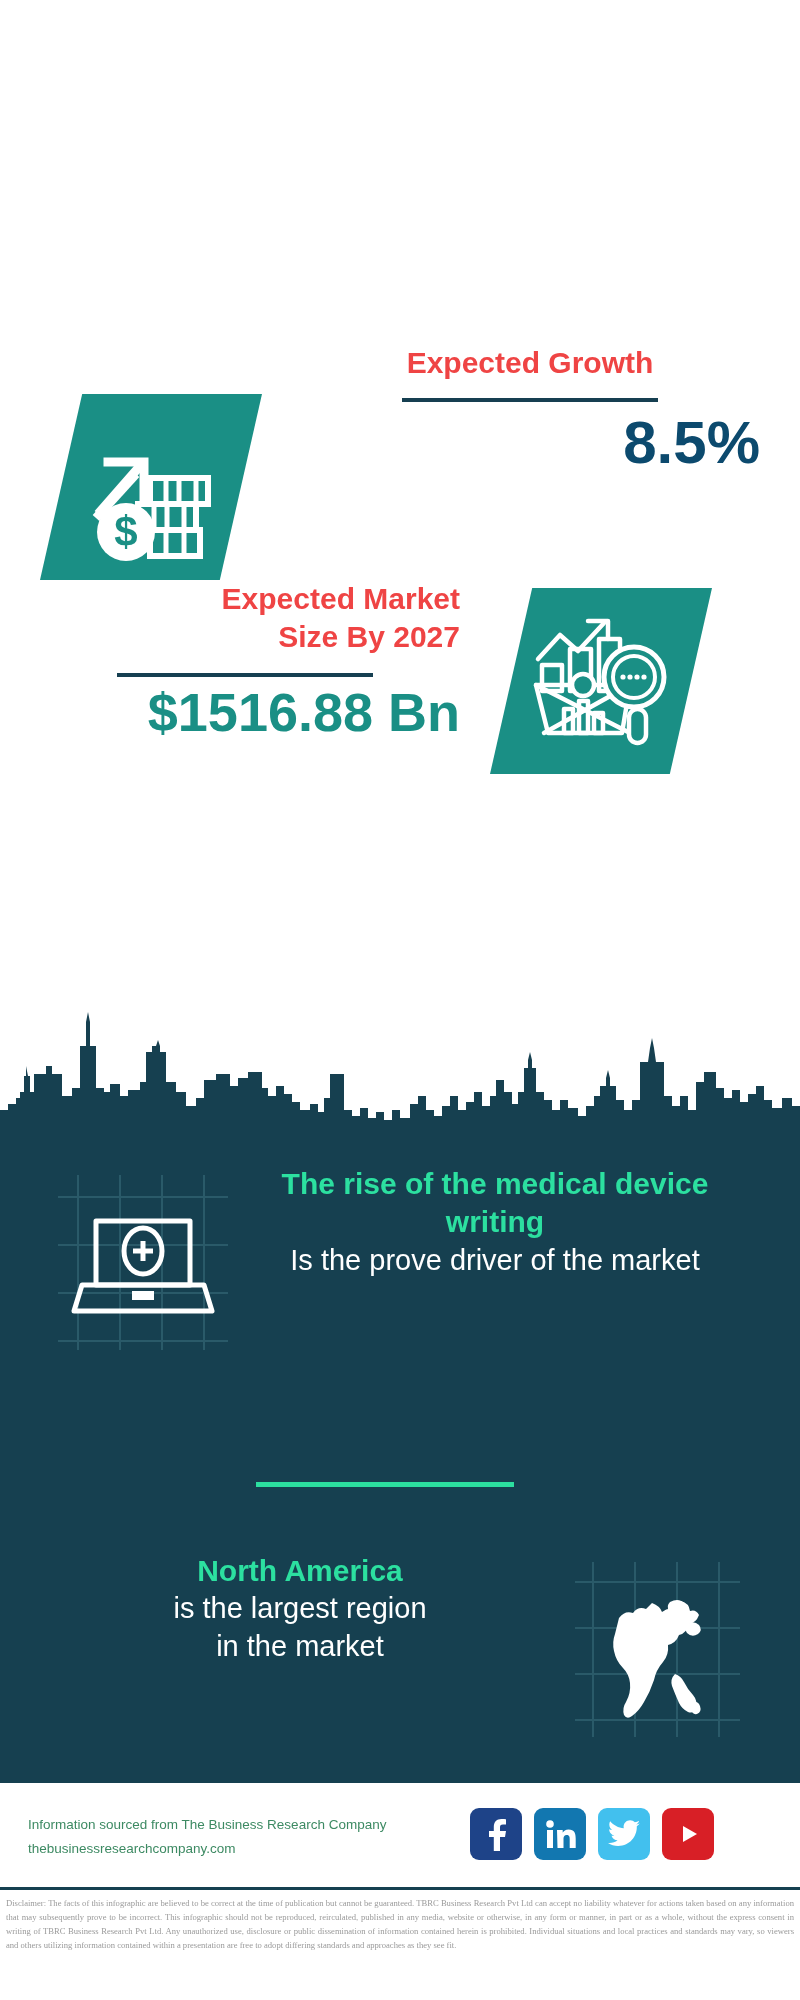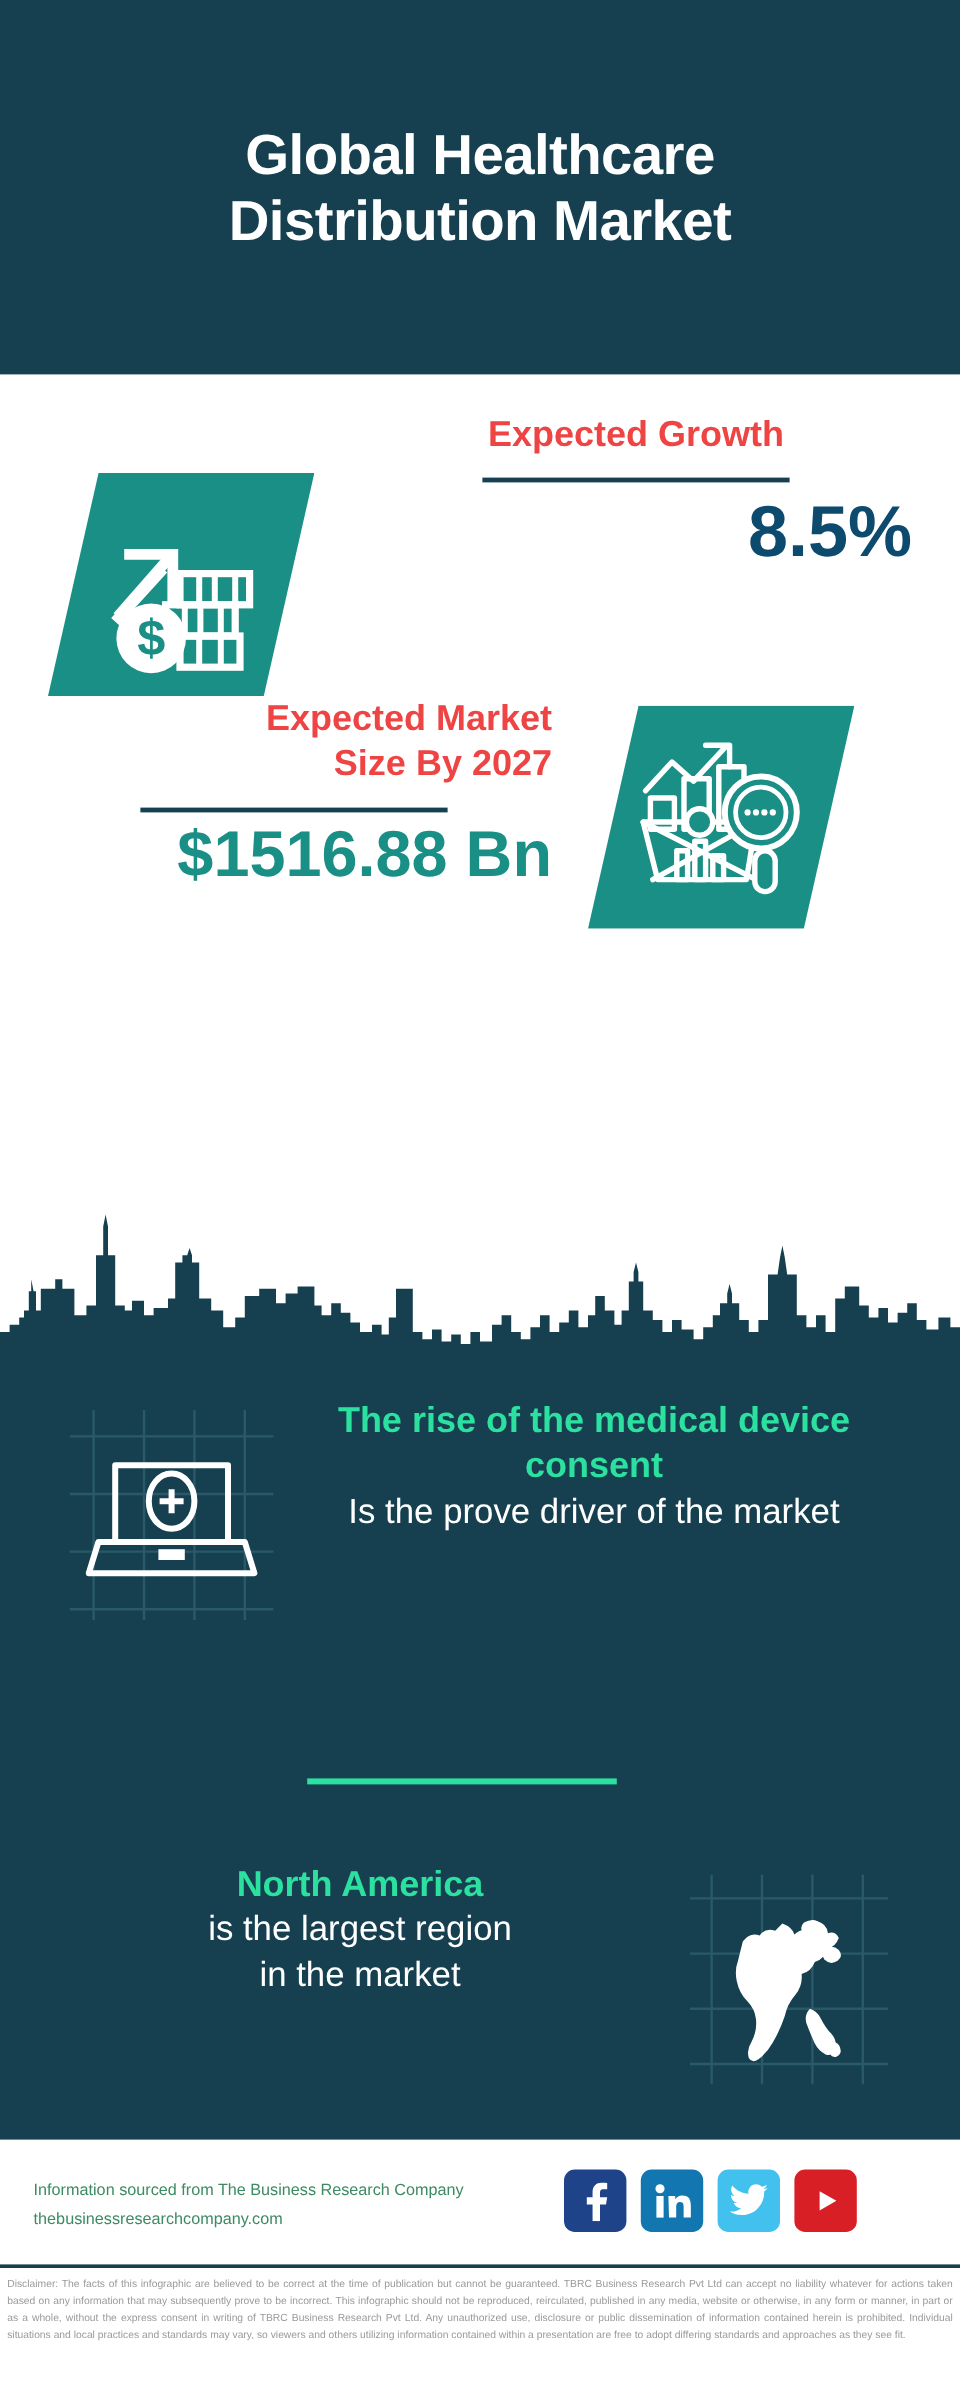--- a/index.html
+++ b/index.html
@@ -111,31 +111,28 @@
     display:flex;align-items:center;justify-content:center;
   }
   .sicon svg{display:block;}
 
   
   .disclaimer{
     position:absolute;left:0;top:1893px;width:800px;height:107px;
     padding:4px 6px 0 6px;
     color:#9a9a9a;font-size:8.6px;line-height:1.62;
     text-align:justify;
-    font-family:Liberation Sans, sans-serif;
+    font-family:Liberation Serif, serif;
   }
 </style>
 </head>
 <body>
 
 <div class="page">
 
-  <div class="header">
-    <div class="header-title">Global Healthcare Distribution Market</div>
-  </div>
 
   <div class="stat1">
 
     <div class="para-left">
       <svg class="growth-icon" viewBox="0 0 150 140">
 
         <path d="M18 96 L58 52" stroke="#fff" stroke-width="9" fill="none"></path>
         <path d="M30 40 L66 40 L66 76" stroke="#fff" stroke-width="9" fill="none" stroke-linecap="square"></path>
         <path d="M62 44 L20 92" stroke="#fff" stroke-width="9" fill="none"></path>
 
@@ -252,21 +249,21 @@
           <path d="M24 110 L146 110 L154 136 L16 136 Z"></path>
           <rect x="74" y="116" width="22" height="9" fill="#ffffff" stroke="none"></rect>
           <ellipse cx="85" cy="76" rx="19" ry="23"></ellipse>
           <line x1="85" y1="66" x2="85" y2="86"></line>
           <line x1="75" y1="76" x2="95" y2="76"></line>
         </g>
       </svg>
     </div>
 
     <div class="driver-text">
-      <div class="accent-head">The rise of the medical device consent</div>
+      <div class="accent-head">The rise of the medical device writing</div>
       <div class="white-sub">Is the prove driver of the market</div>
     </div>
 
   </div>
 
   <div class="rule-green"></div>
 
   <div class="region">
 
     <div class="region-text">

